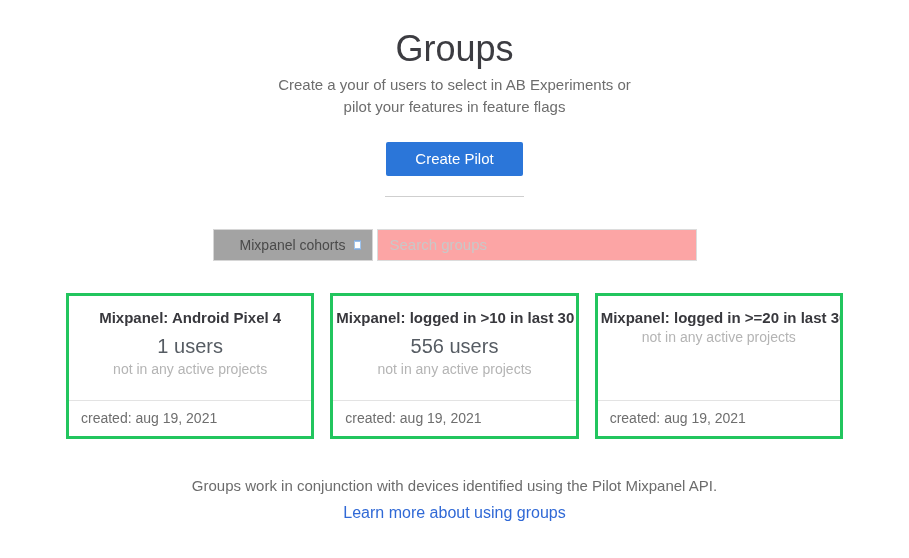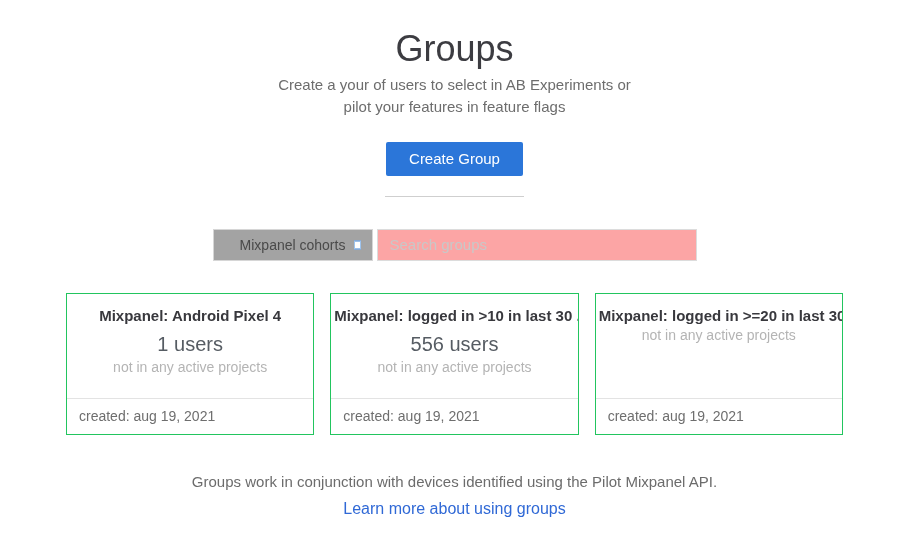--- a/index.html
+++ b/index.html
@@ -96,21 +96,21 @@
 
   .cards-row {
     width: 777px;
     margin: 32px auto 0;
     display: flex;
     gap: 16px;
   }
   .group-card {
     flex: 1 1 0;
     min-width: 0;
-    border: 1px solid #22c55e;
+    border: 3px solid #22c55e;
     background: #fff;
   }
   .card-body {
     height: 104px;
     padding-top: 13px;
     text-align: center;
   }
   .card-title {
     font-size: 15px;
     font-weight: 700;
@@ -159,21 +159,21 @@
 
 <div class="page">
 
   <h1 class="page-title">Groups</h1>
 
   <div class="page-subtitle">
     <div>Create a your of users to select in AB Experiments or</div>
     <div>pilot your features in feature flags</div>
   </div>
 
-  <button class="create-group-btn">Create Group</button>
+  <button class="create-group-btn">Create Pilot</button>
 
   <hr class="divider">
 
   <div class="controls-row">
     <div class="cohort-dropdown">
       <span>Mixpanel cohorts</span>
       <span class="dd-icon"></span>
     </div>
     <input class="search-input" type="text" placeholder="Search groups" style="">
   </div>

